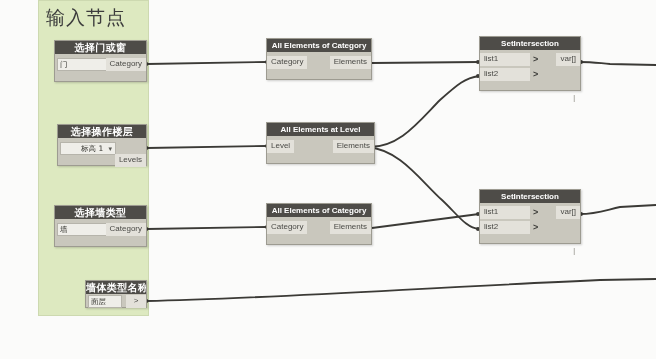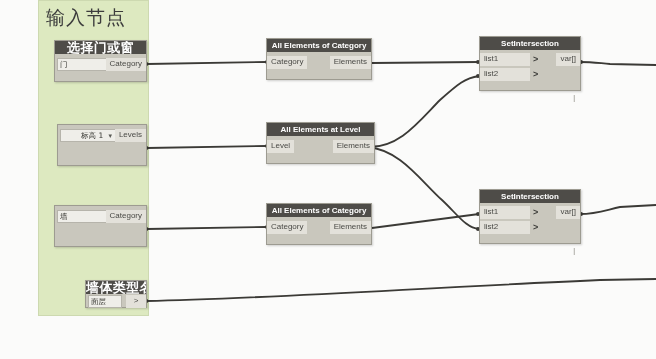--- a/index.html
+++ b/index.html
@@ -47,21 +47,21 @@
     font-weight: bold;
     text-align: center;
     line-height: 13px;
     height: 13px;
     white-space: nowrap;
     overflow: hidden;
     font-family: "Liberation Sans", sans-serif;
   }
   .node-header.cjk {
     font-family: "DejaVu Sans", "Liberation Sans", sans-serif;
-    font-size: 13px;
+    font-size: 10px;
     letter-spacing: 0.4px;
   }
   .node-body {
     position: relative;
     height: 100%;
   }
 
   
   .port {
     position: absolute;
@@ -193,30 +193,32 @@
     <div class="node-body">
       <div class="dropdown" style="top:4px; width:57px;">
         <span>门</span>
         <span class="caret">▾</span>
       </div>
       <div class="port out" style="top:4px;"><span>Category</span></div>
     </div>
   </div>
 
   <div class="node" style="left:57px; top:124px; width:90px; height:42px;">
+    <div class="node-header cjk">选择操作楼层</div>
     <div class="node-body">
       <div class="dropdown" style="top:4px; width:56px;padding-left:20px;">
         <span>标高 1</span>
         <span class="caret">▾</span>
       </div>
-      <div class="port out" style="top:4px;"><span>Levels</span></div>
+      <div class="port out" style="top:16px;"><span>Levels</span></div>
     </div>
   </div>
 
   <div class="node" style="left:54px; top:205px; width:93px; height:42px;">
+    <div class="node-header cjk">选择墙类型</div>
     <div class="node-body">
       <div class="dropdown" style="top:4px; width:57px;">
         <span>墙</span>
         <span class="caret">▾</span>
       </div>
       <div class="port out" style="top:4px;"><span>Category</span></div>
     </div>
   </div>
 
   <div class="node" style="left:85px; top:280px; width:62px; height:28px;">

